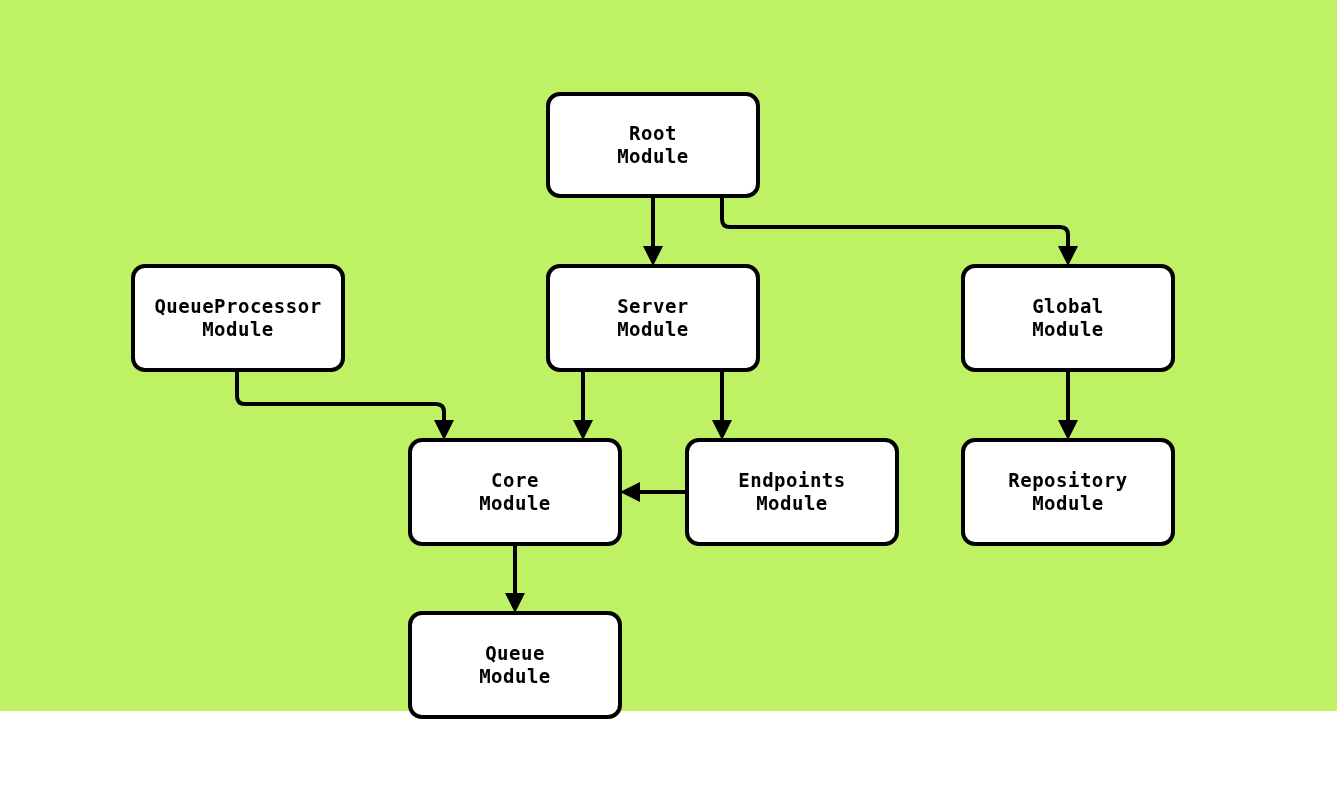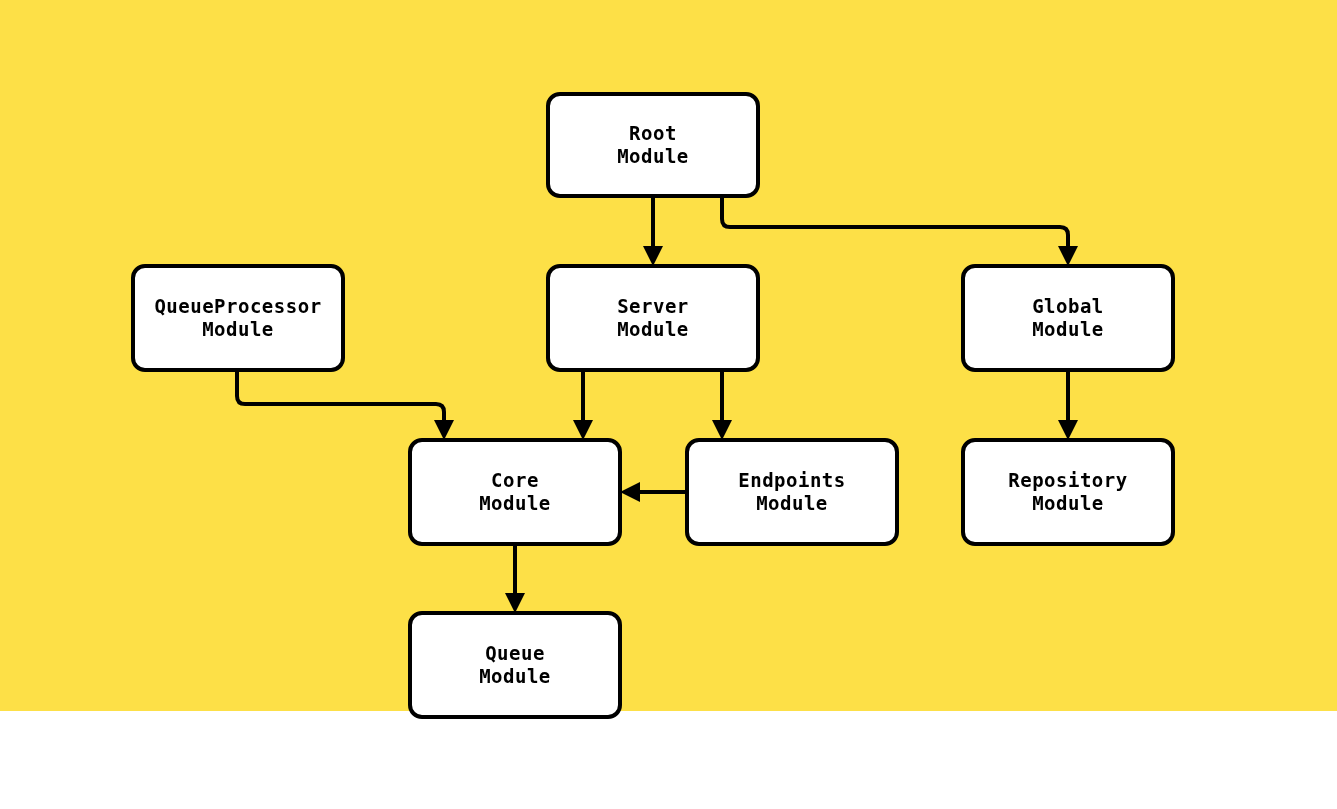--- a/index.html
+++ b/index.html
@@ -11,21 +11,21 @@
   body {
     width: 1337px;
     height: 809px;
     overflow: hidden;
     font-family: "DejaVu Sans Mono", "Liberation Mono", monospace;
   }
   #diagram-canvas {
     position: relative;
     width: 1337px;
     height: 711px;
-    background: #fde047;
+    background: #bef264;
   }
   #diagram-svg {
     position: absolute;
     top: 0;
     left: 0;
     width: 1337px;
     height: 809px;
     display: block;
   }
   .node-box {

